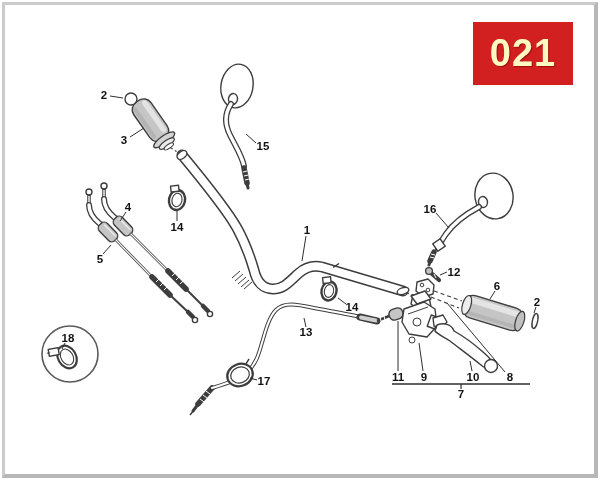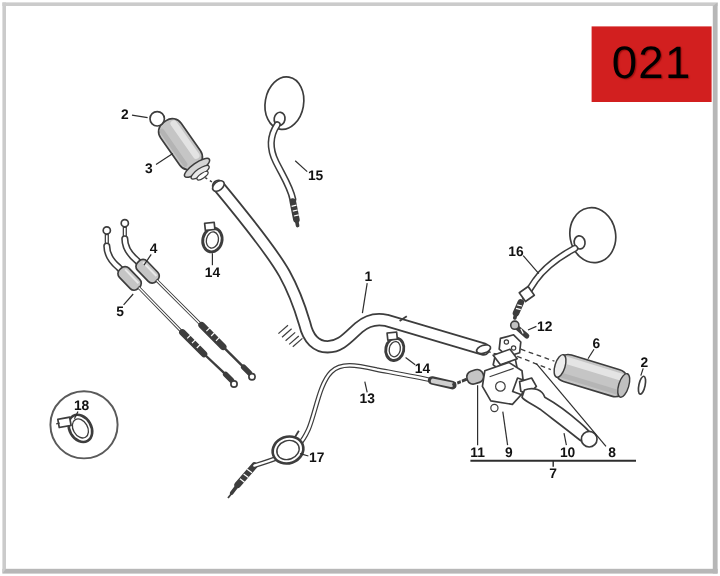--- a/index.html
+++ b/index.html
@@ -7,24 +7,23 @@
     position:relative;width:600px;height:480px;background:#ffffff;
     font-family:"Liberation Sans",sans-serif;overflow:hidden;
   }
   .frame{
     position:absolute;left:2px;top:2px;right:2px;bottom:2px;
     border:3px solid #cbcbcb;border-right:4px solid #b7b7b7;border-bottom:4px solid #b7b7b7;
     pointer-events:none;
   }
   .badge{
     position:absolute;left:473px;top:22px;width:100px;height:63px;
-    background:#d21f1f;color:#000000;display:flex;align-items:center;justify-content:center;
-    font-size:38px;font-weight:normal;letter-spacing:1px;
+    background:#d21f1f;color:#fef9c3;display:flex;align-items:center;justify-content:center;
+    font-size:38px;font-weight:bold;letter-spacing:1px;
     text-shadow:1px 1px 1px rgba(120,0,0,.6);
-    margin-left:20px;
   }
   svg{position:absolute;left:0;top:0;}
   .tube-o{fill:none;stroke:#3d3d3d;stroke-width:11;stroke-linecap:round;stroke-linejoin:round}
   .tube-i{fill:none;stroke:#ffffff;stroke-width:8;stroke-linecap:round;stroke-linejoin:round}
   .stem-o{fill:none;stroke:#3d3d3d;stroke-width:6;stroke-linecap:round}
   .stem-i{fill:none;stroke:#ffffff;stroke-width:3.4;stroke-linecap:round}
   .cab-o{fill:none;stroke:#3d3d3d;stroke-width:4;stroke-linecap:round}
   .cab-i{fill:none;stroke:#ffffff;stroke-width:2;stroke-linecap:round}
   .thin-o{fill:none;stroke:#3d3d3d;stroke-width:2.6;stroke-linecap:round}
   .thin-i{fill:none;stroke:#ffffff;stroke-width:1.1;stroke-linecap:round}

